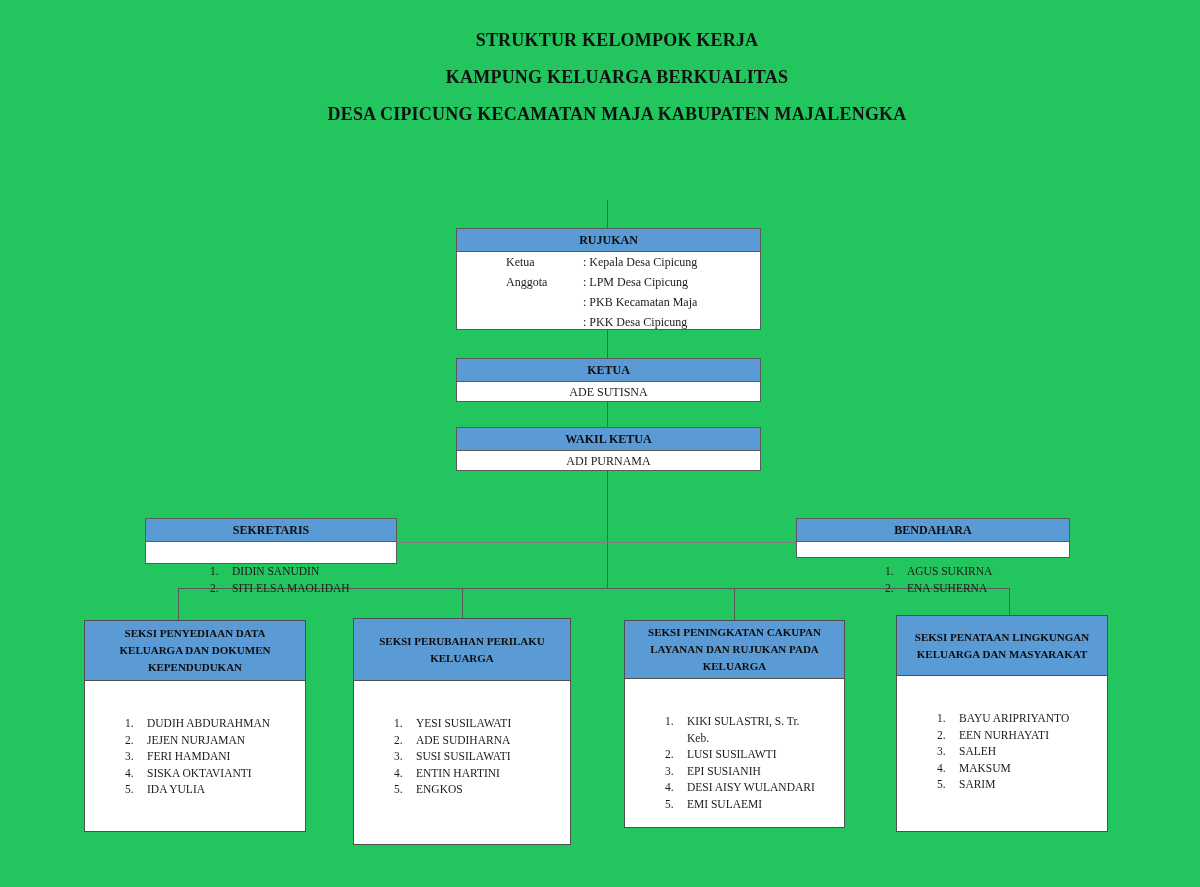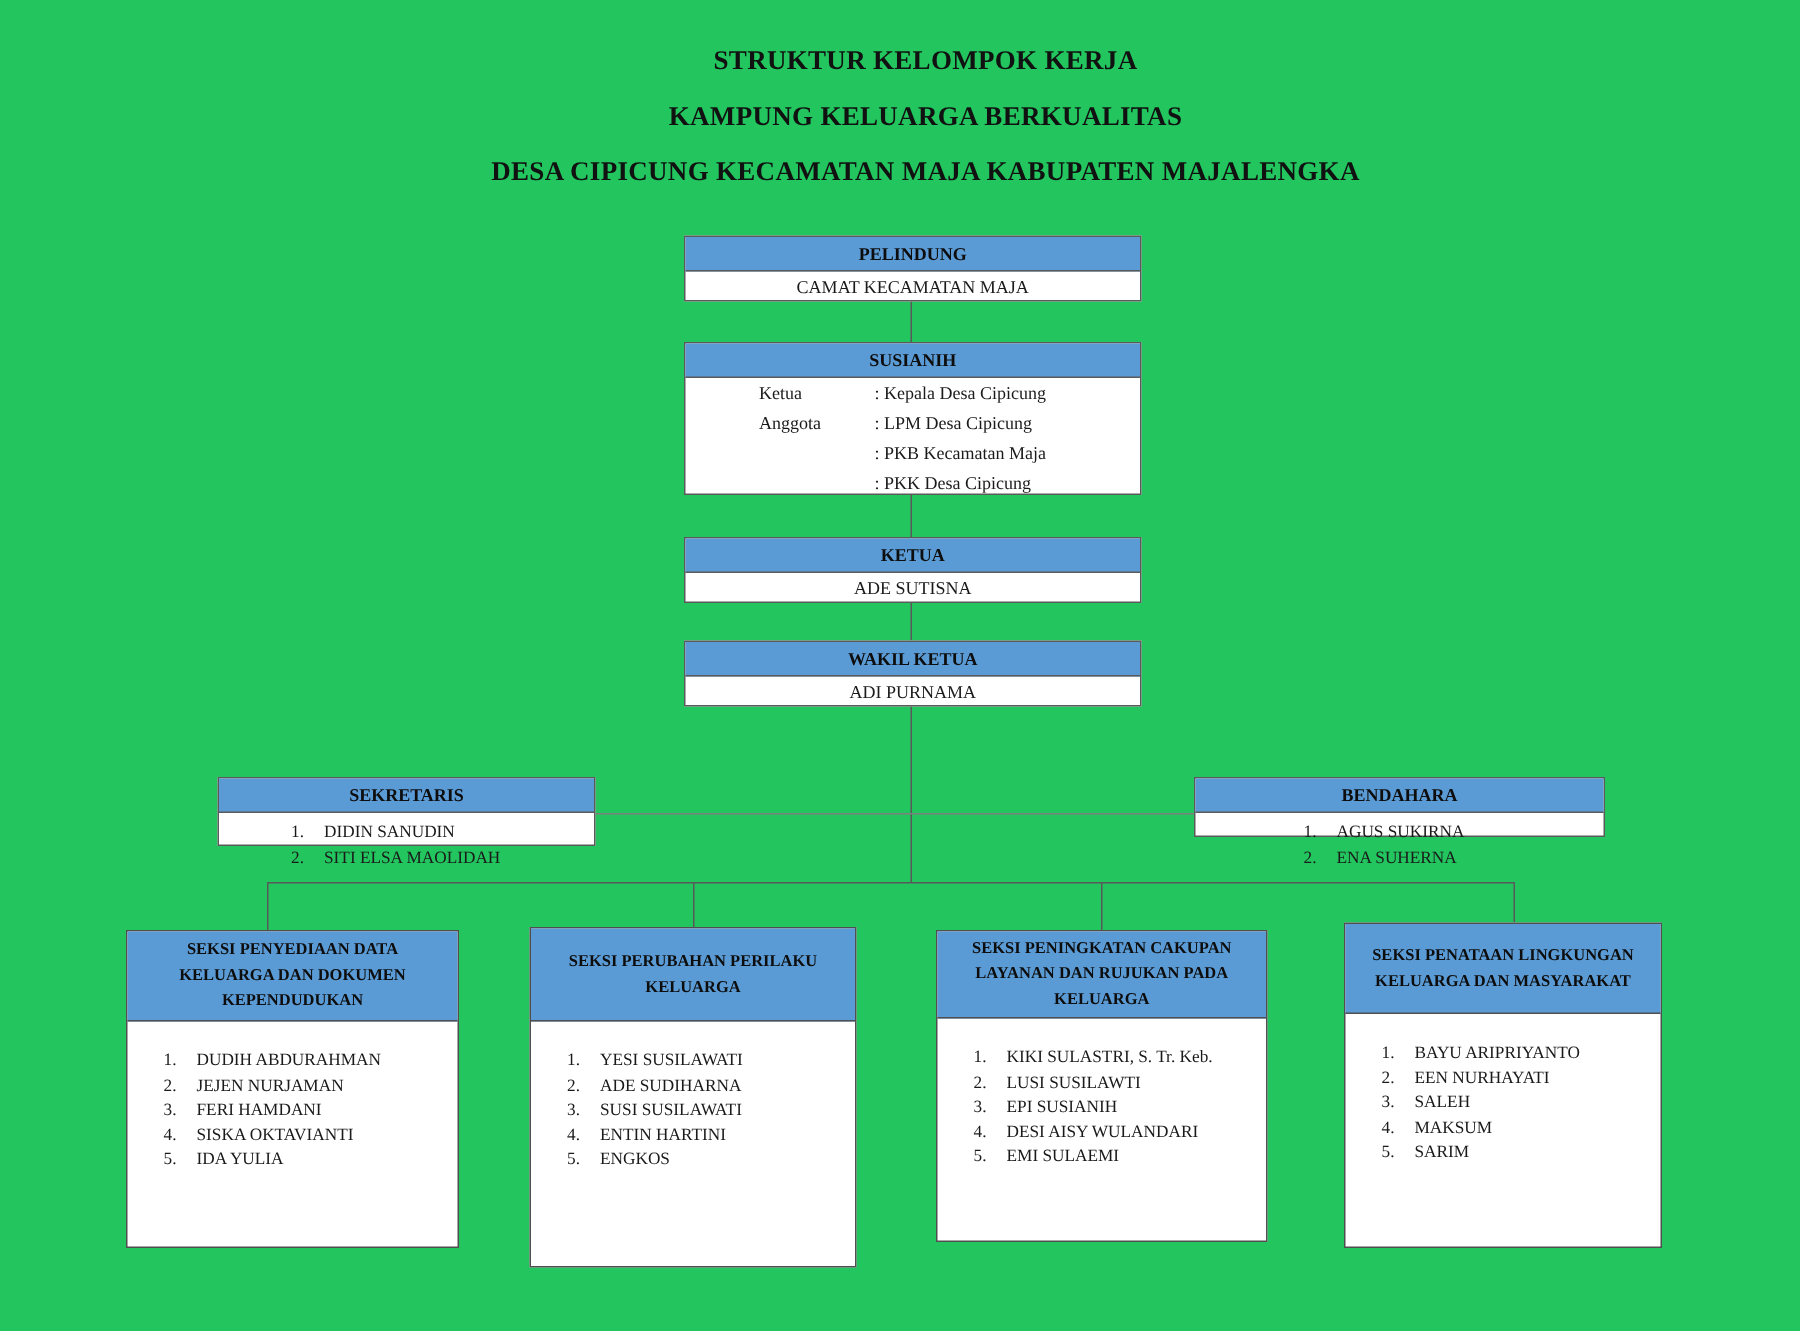--- a/index.html
+++ b/index.html
@@ -18,21 +18,21 @@
     font-weight:bold;font-size:12px;text-align:center;color:#0d0d0d;
     height:22px;line-height:22px;overflow:hidden;
   }
   .box-cell{font-size:12px;text-align:center;height:21px;line-height:21px;color:#1a1a1a;}
   
   .p-body{padding:0;}
   .p-row{display:flex;font-size:12px;line-height:20px;height:20px;}
   .p-label{width:77px;padding-left:49px;flex:none;}
   .p-value{flex:1;}
   
-  ol.members{list-style:none;margin:0;counter-reset:m;}
+  ol.members{list-style:none;margin:16px;counter-reset:m;}
   ol.members li{
     counter-increment:m;display:flex;font-size:11.5px;line-height:16.5px;color:#1a1a1a;
   }
   ol.members li::before{content:counter(m) ".";width:22px;flex:none;}
   .sb-list{padding:5px 4px 0 48px;}
   .sb-list-b{padding:5px 4px 0 72px;}
   
   .card{position:absolute;background:#fff;border:1px solid #4f4f4f;box-sizing:border-box;}
   .card-header{
     background:#5B9BD5;border-bottom:1px solid #4f4f4f;box-sizing:border-box;
@@ -57,27 +57,23 @@
   <div class="vline" style="left:607px;top:330px;height:28px"></div>
   <div class="vline" style="left:607px;top:401px;height:26px"></div>
   <div class="vline" style="left:607px;top:470px;height:118px"></div>
   <div class="hline" style="left:397px;top:542px;width:399px"></div>
   <div class="hline" style="left:178px;top:588px;width:832px;background:#595959"></div>
   <div class="vline" style="left:178px;top:588px;height:32px"></div>
   <div class="vline" style="left:462px;top:588px;height:30px"></div>
   <div class="vline" style="left:734px;top:588px;height:32px"></div>
   <div class="vline" style="left:1009px;top:588px;height:27px"></div>
 
-  <div class="box" style="left:456px;top:157px;width:305px;height:44px">
-    <div class="box-header">PELINDUNG</div>
-    <div class="box-cell">CAMAT KECAMATAN MAJA</div>
-  </div>
 
   <div class="box" style="left:456px;top:228px;width:305px;height:102px">
-    <div class="box-header">SUSIANIH</div>
+    <div class="box-header">RUJUKAN</div>
     <div class="p-body">
       <div class="p-row">
         <span class="p-label">Ketua</span>
         <span class="p-value">: Kepala Desa Cipicung</span>
       </div>
       <div class="p-row">
         <span class="p-label">Anggota</span>
         <span class="p-value">: LPM Desa Cipicung</span>
       </div>
       <div class="p-row">

